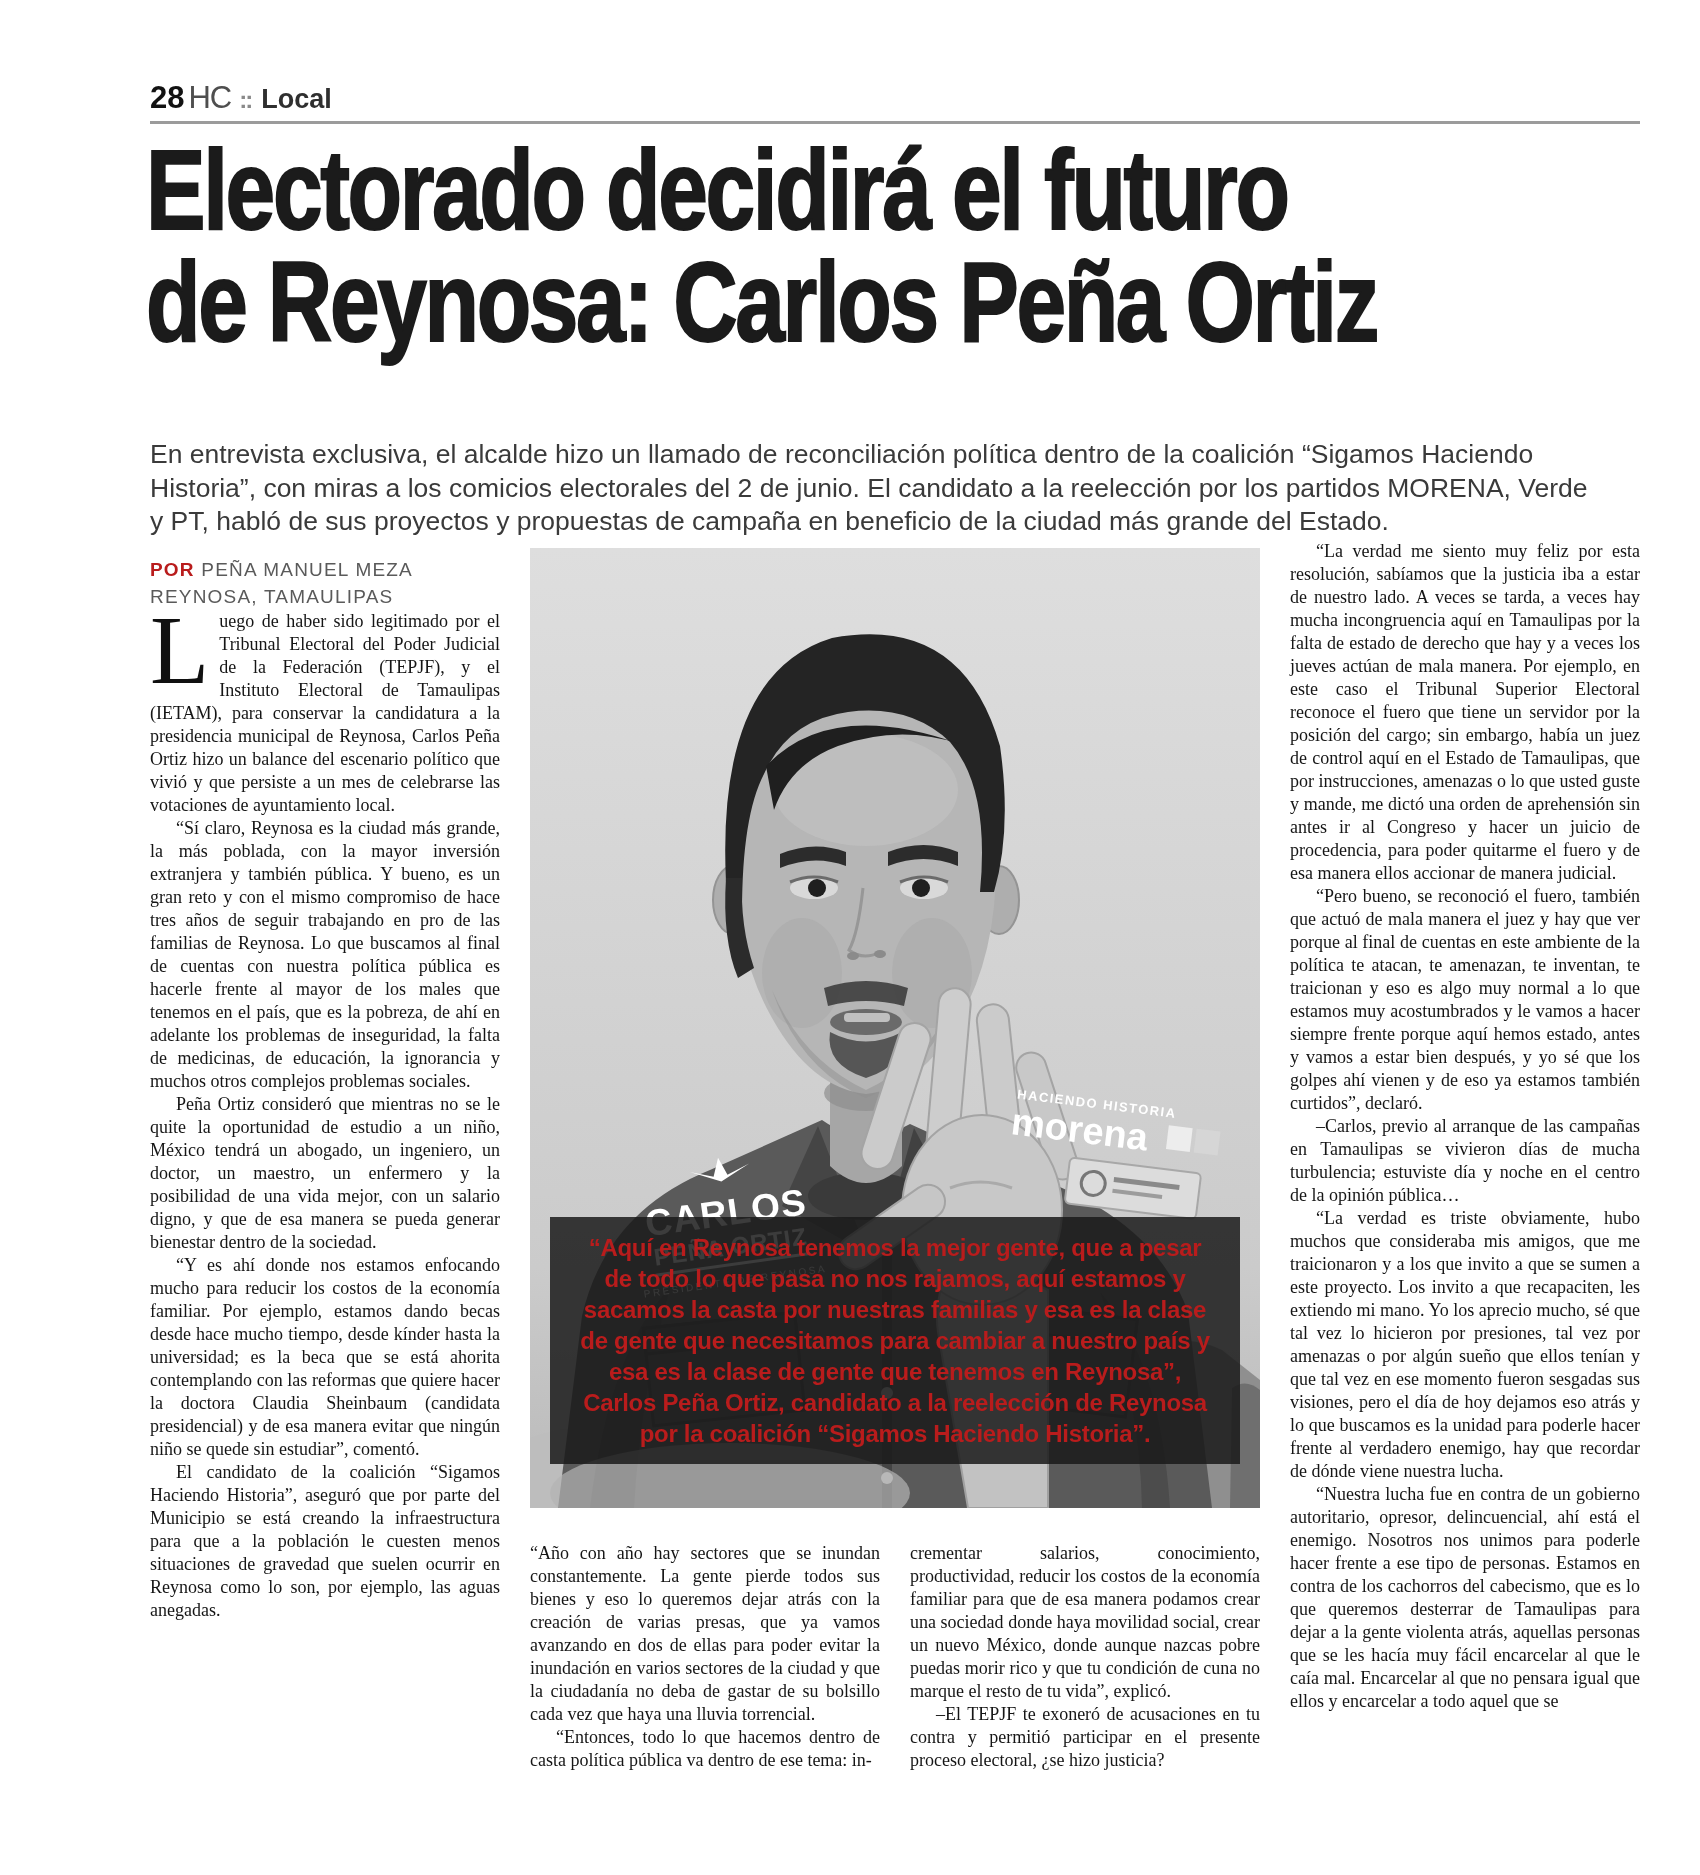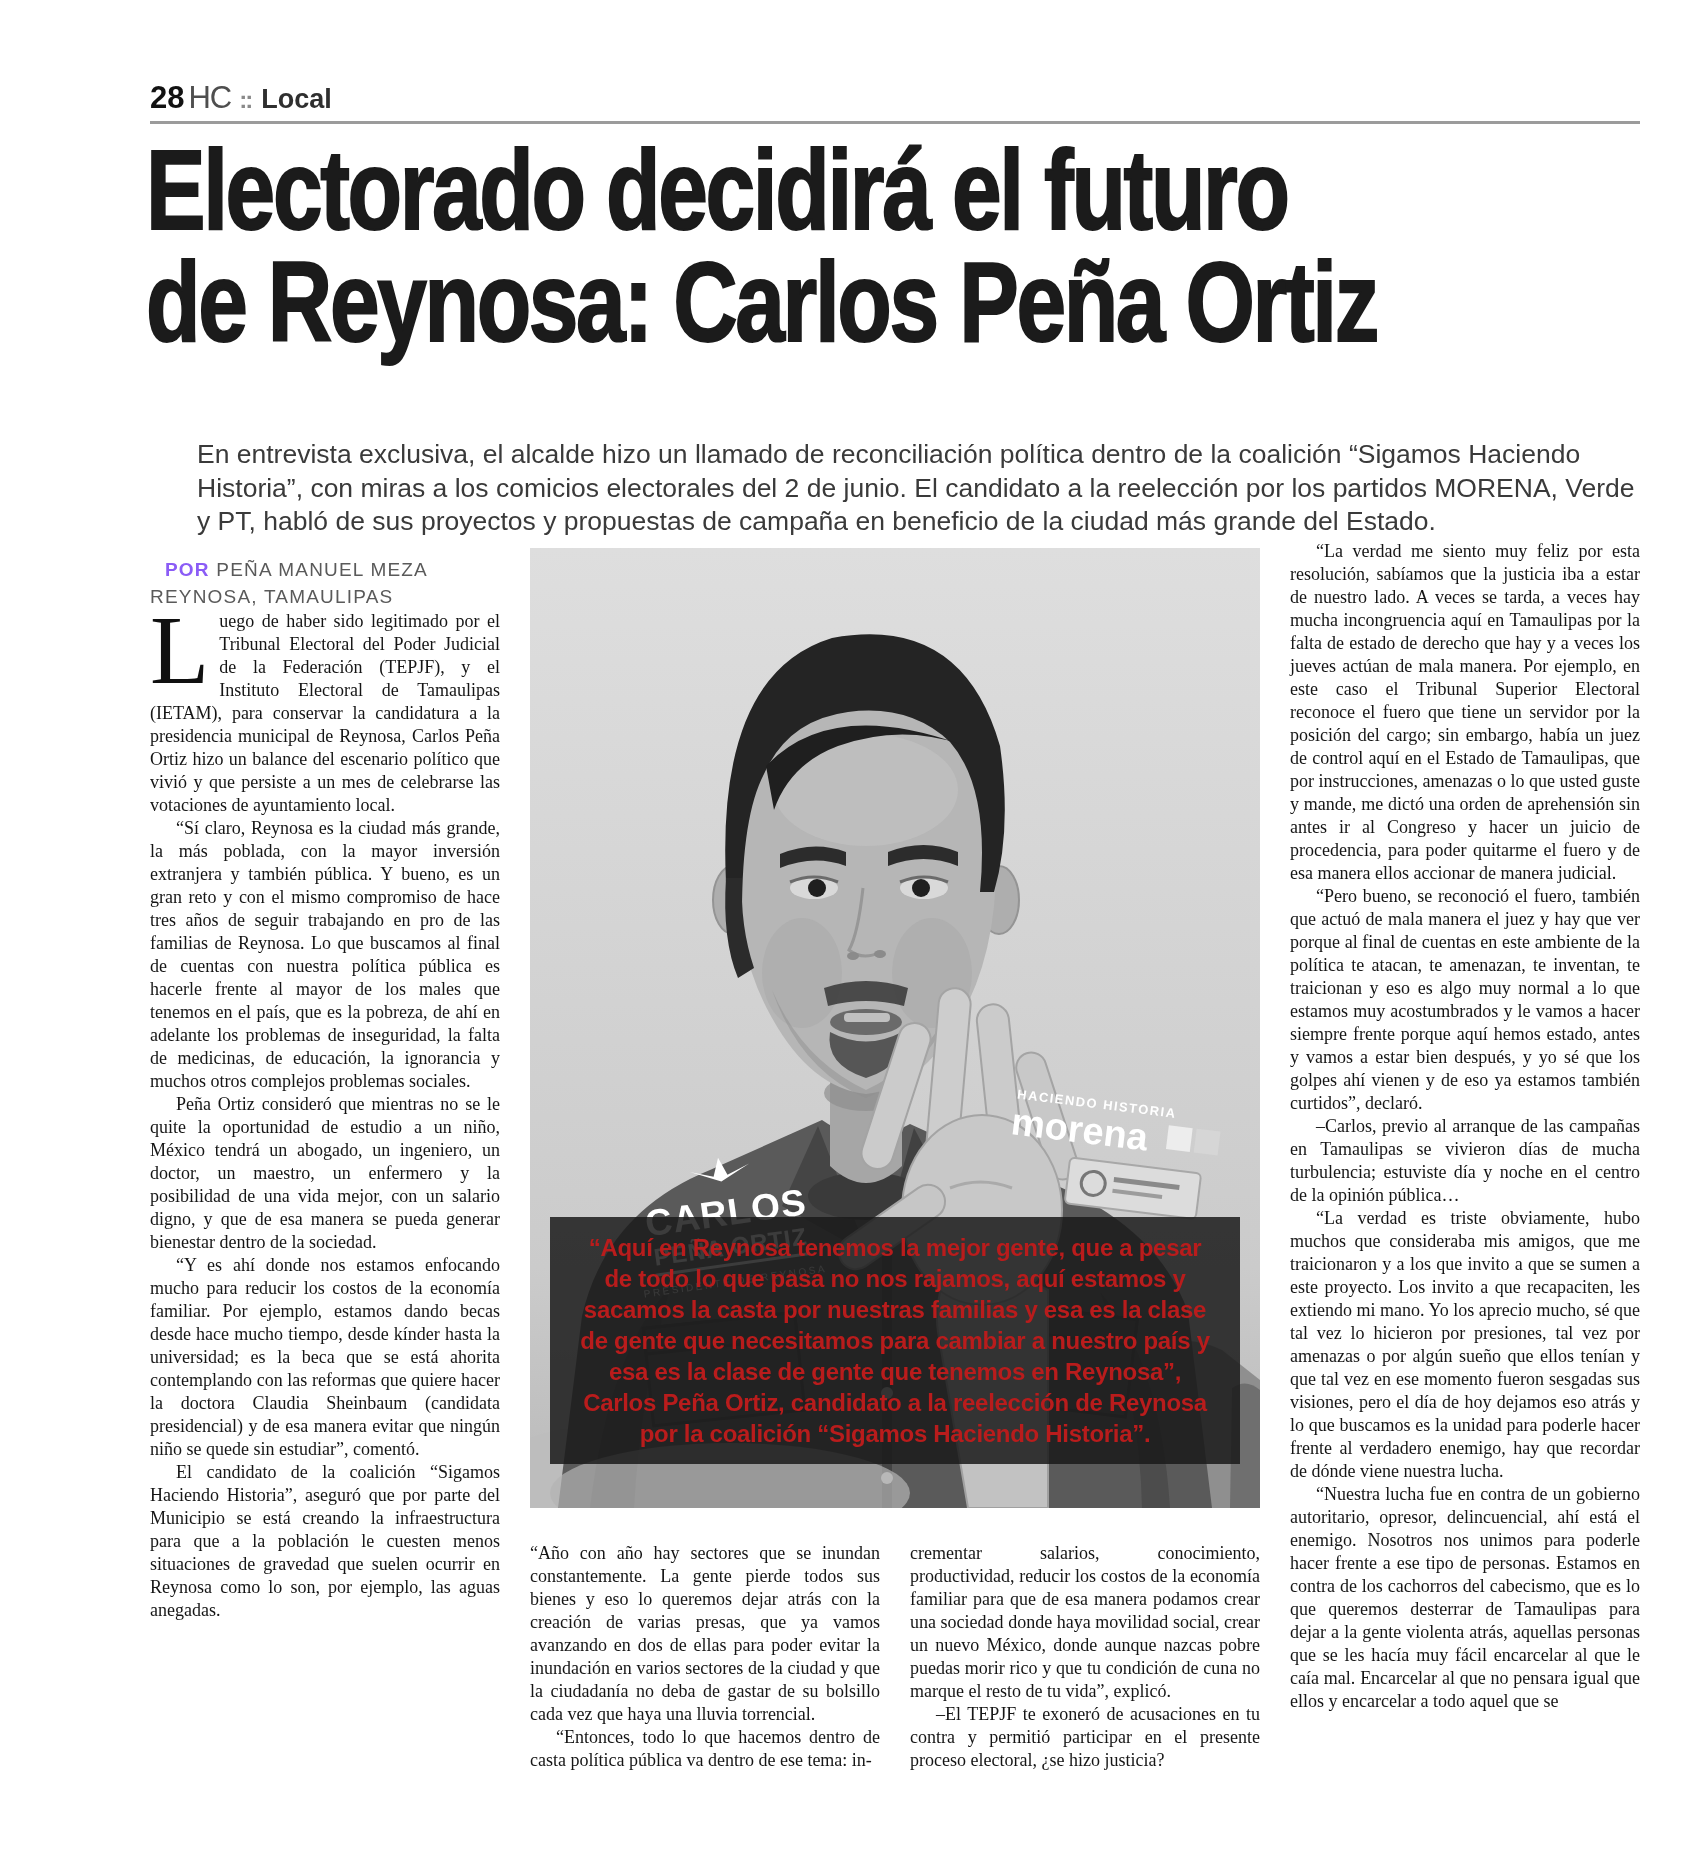--- a/index.html
+++ b/index.html
@@ -14,34 +14,34 @@
   .mh-section{font-size:27px;font-weight:700;color:#2f2f2f;}
   .mast-rule{position:absolute;left:150px;top:121px;width:1490px;height:3px;background:#9b9b9b;}
 
   
   .headline{position:absolute;left:146px;top:134px;width:1880px;transform:scaleX(0.79);transform-origin:0 0;
             font-family:"Liberation Sans",sans-serif;font-weight:bold;font-size:113px;line-height:112px;
             letter-spacing:-3px;color:#1b1b1b;-webkit-text-stroke:2px #1b1b1b;}
 
   
   .deck{position:absolute;left:150px;top:438px;width:1458px;font-family:"Liberation Sans",sans-serif;
-        font-size:26.5px;line-height:33.5px;color:#3a3a3a;margin-left:47px;}
+        font-size:26.5px;line-height:33.5px;color:#3a3a3a;}
 
   
   .col{position:absolute;width:350px;font-size:18px;line-height:23px;color:#151515;text-align:justify;}
   .col p{margin:0;text-indent:26px;}
   .col p.noindent{text-indent:0;}
   #col1{left:150px;top:556px;height:1300px;}
   #col2{left:530px;top:1542px;}
   #col3{left:910px;top:1542px;}
   #col4{left:1290px;top:540px;}
 
   .byline{font-family:"Liberation Sans",sans-serif;font-size:19px;line-height:27px;letter-spacing:1.2px;
           color:#5a5a5a;margin:0 0 44px 0;text-align:left;font-weight:400;}
-  .byline .por{color:#8b5cf6;font-weight:bold;margin-left:15px;}
+  .byline .por{color:#b91c1c;font-weight:bold;}
 
   .dropcap{float:left;font-size:97px;line-height:71px;padding:5px 10px 0 0;color:#101010;
            font-family:"Liberation Serif",serif;}
 
   
   .photo{position:absolute;left:530px;top:548px;width:730px;height:960px;overflow:hidden;background:#cfcfcf;}
   .photo svg{display:block;width:100%;height:100%;}
   .caption{position:absolute;left:20px;right:20px;bottom:44px;background:rgba(26,26,26,0.85);color:#b91c1c;
            font-family:"Liberation Sans",sans-serif;font-weight:bold;font-size:24px;line-height:31px;
            text-align:center;padding:15px 26px;letter-spacing:-0.3px;}

